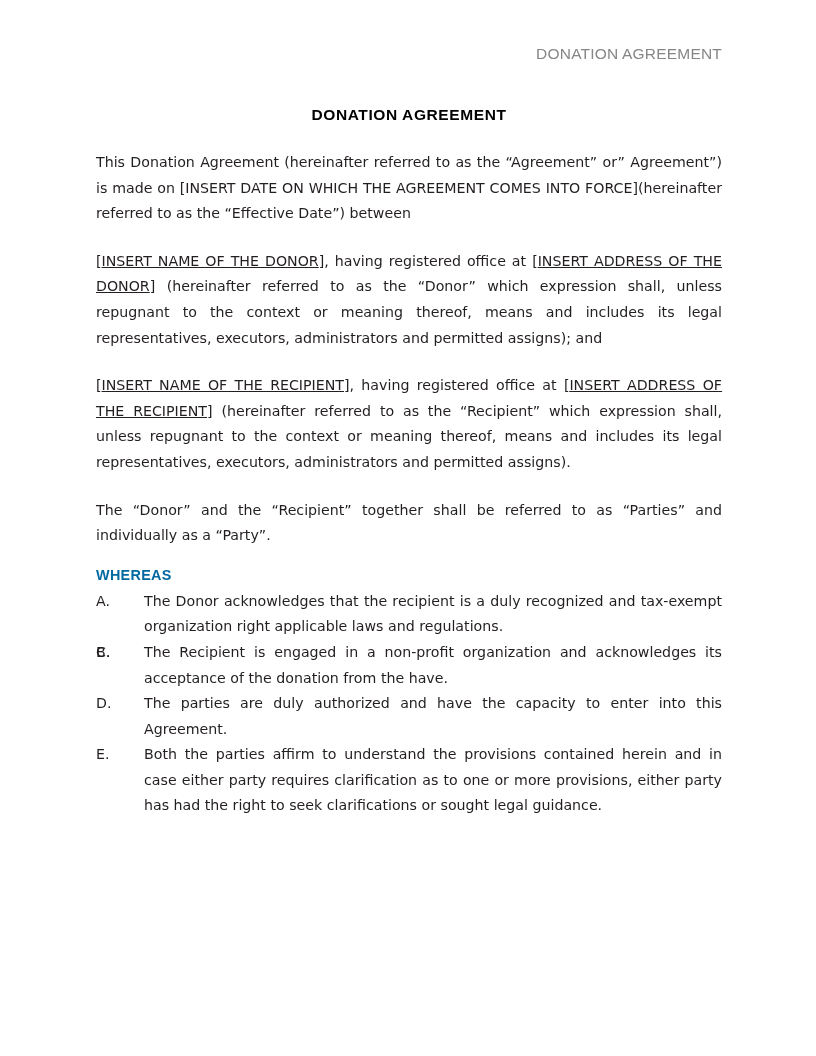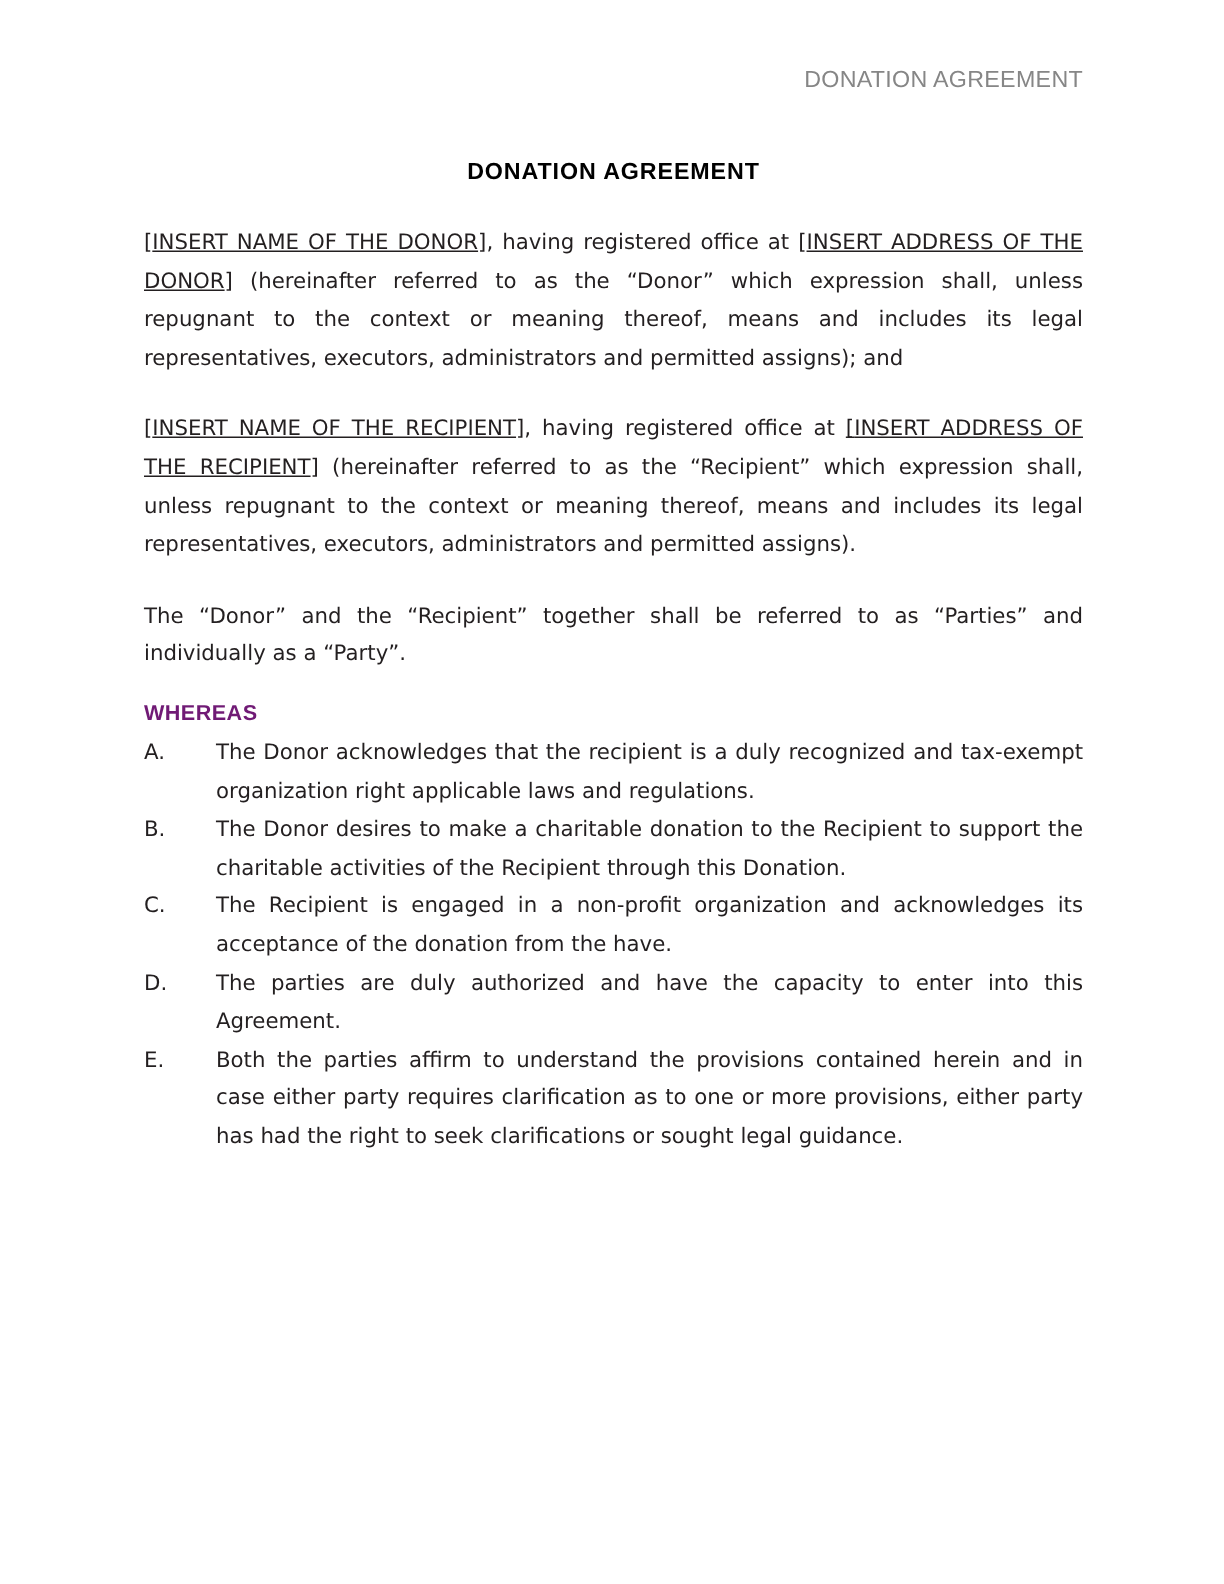--- a/index.html
+++ b/index.html
@@ -58,21 +58,21 @@
   }
   .u {
     text-decoration: underline;
   }
   .whereas {
     margin: 0 0 2px 0;
     font-weight: bold;
     font-size: 14.4px;
     line-height: 24px;
     letter-spacing: 0.3px;
-    color: #701a75;
+    color: #0369a1;
     font-family: "Liberation Sans", sans-serif;
   }
   ol.lettered {
     list-style: none;
     margin: 0 0 22px 0;
     padding: 0;
   }
   ol.lettered > li {
     position: relative;
     padding-left: 48px;
@@ -114,37 +114,37 @@
 <div class="page">
 
   <div class="header">
     <span>DONATION AGREEMENT</span>
   </div>
 
   <div class="content">
 
     <h1 class="doc-title">DONATION AGREEMENT</h1>
 
+    <p class="body-text">This Donation Agreement (hereinafter referred to as the “Agreement” or” Agreement”) is made on [INSERT DATE ON WHICH THE AGREEMENT COMES INTO FORCE](hereinafter referred to as the “Effective Date”) between</p>
 
     <p class="body-text gap-before"><span>[</span><span class="u">INSERT NAME OF THE DONOR</span><span>], having registered office at </span><span class="u">[</span><span class="u">INSERT ADDRESS OF THE DONOR</span><span>] (hereinafter referred to as the “Donor” which expression shall, unless repugnant to the context or meaning thereof, means and includes its legal representatives, executors, administrators and permitted assigns); and</span></p>
 
     <p class="body-text gap-before"><span>[</span><span class="u">INSERT NAME OF THE RECIPIENT</span><span>], having registered office at </span><span class="u">[</span><span class="u">INSERT ADDRESS OF THE RECIPIENT</span><span>] (hereinafter referred to as the “Recipient” which expression shall, unless repugnant to the context or meaning thereof, means and includes its legal representatives, executors, administrators and permitted assigns).</span></p>
 
     <p class="body-text gap-before gap-after">The “Donor” and the “Recipient” together shall be referred to as “Parties” and individually as a “Party”.</p>
 
     <p class="whereas">WHEREAS</p>
 
     <ol class="lettered">
       <li>
         <span class="marker">A.</span>
         <span>The Donor acknowledges that the recipient is a duly recognized and tax-exempt organization right applicable laws and regulations.</span>
       </li>
       <li>
         <span class="marker">B.</span>
-        <span>The Donor desires to make a charitable donation to the Recipient to support the charitable activities of the Recipient through this Donation.</span>
       </li>
       <li>
         <span class="marker">C.</span>
         <span>The Recipient is engaged in a non-profit organization and acknowledges its acceptance of the donation from the have.</span>
       </li>
       <li>
         <span class="marker">D.</span>
         <span>The parties are duly authorized and have the capacity to enter into this Agreement.</span>
       </li>
       <li>

